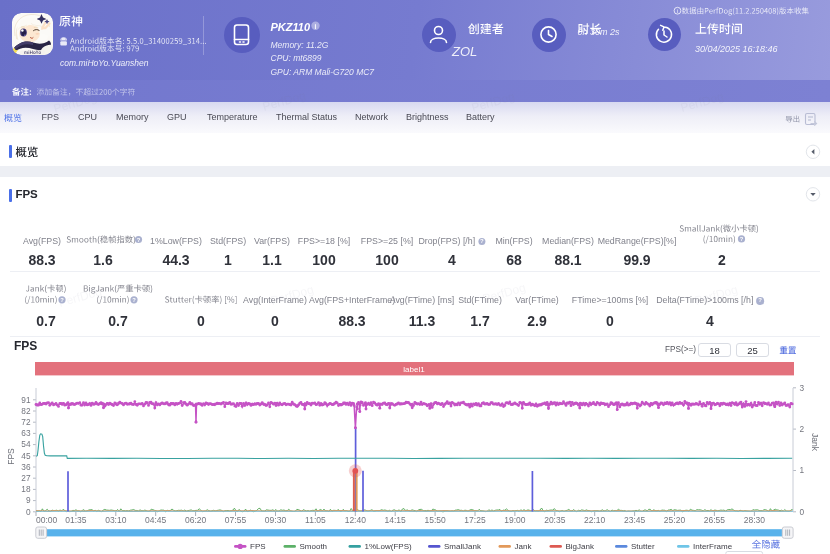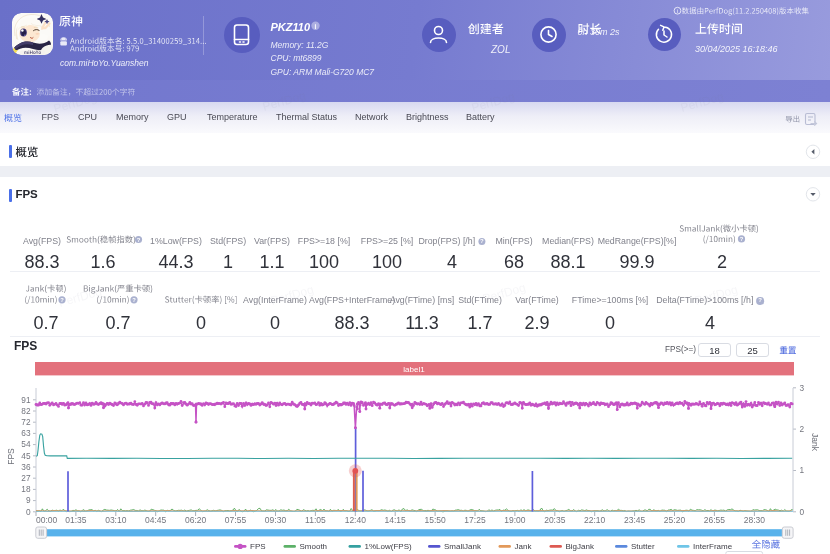--- a/index.html
+++ b/index.html
@@ -7,21 +7,21 @@
 #header { left:0; top:0; width:830px; height:80px; background:linear-gradient(98deg,#6a70c9 0%,#767bd0 50%,#989bdd 100%); }
 #note { left:0; top:80px; width:830px; height:22px; background:linear-gradient(90deg,#7277ce,#7d81d3); }
 #tabbar { left:0; top:102px; width:830px; height:31px; background:linear-gradient(180deg,#d7d9f0 0%,#eeeef7 45%,#fafafd 100%); }
 #tabbar span { position:absolute; top:10px; font-size:9px; color:#4a4a55; }
 #card1 { left:0; top:133px; width:830px; height:33px; background:#fff; }
 #gap1 { left:0; top:166px; width:830px; height:11px; background:#edeff4; }
 #card2 { left:0; top:177px; width:830px; height:377px; background:#fff; }
 .bluebar { position:absolute; left:9.4px; width:2.2px; height:13px; background:#4a6fe8; border-radius:1px; }
 .htxt { position:absolute; color:#fff;font-style:italic; }
 .sl { position:absolute; transform:translateX(-50%); font-size:8.8px; color:#81828c; white-space:nowrap; }
-.sv { position:absolute; transform:translateX(-50%); font-size:18px; font-weight:normal; color:#30323a; white-space:nowrap; }
+.sv { position:absolute; transform:translateX(-50%); font-size:14px; font-weight:bold; color:#30323a; white-space:nowrap; }
 .q { display:inline-block; width:7.5px; height:7.5px; margin-left:3px; background:#aab1cf; border-radius:50%; color:#fff; font-size:6px; line-height:7.5px; text-align:center; font-weight:bold; vertical-align:1px; }
 .sep { position:absolute; left:10px; width:810px; height:1px; background:#edeff4; }
 .ibox { position:absolute; width:33.5px; height:14px; border:1px solid #d9dce3; border-radius:3px; font-size:9.5px; text-align:center; color:#30323a; line-height:13px; background:#fff; }
 </style></head>
 <body>
 <div id="page">
   <div id="header" class="abs"></div>
   <div id="note" class="abs"></div>
   <div id="tabbar" class="abs">
       <span style="left:41.5px">FPS</span>
@@ -37,21 +37,21 @@
   <div id="card1" class="abs"></div>
   <div id="gap1" class="abs"></div>
   <div id="card2" class="abs"></div>
   <div class="bluebar" style="top:145px"></div>
   <div class="bluebar" style="top:188.8px"></div>
   <div class="htxt" style="left:60px;top:57.5px;font-size:8.5px;color:rgba(255,255,255,0.88)">com.miHoYo.Yuanshen</div>
   <div class="htxt" style="left:270.5px;top:21px;font-size:11px;font-weight:bold">PKZ110</div>
   <div class="htxt" style="left:270.5px;top:39.5px;font-size:8.5px;color:rgba(255,255,255,0.85)">Memory: 11.2G</div>
   <div class="htxt" style="left:270.5px;top:53px;font-size:8.5px;color:rgba(255,255,255,0.85)">CPU: mt6899</div>
   <div class="htxt" style="left:270.5px;top:66.5px;font-size:8.5px;color:rgba(255,255,255,0.85)">GPU: ARM Mali-G720 MC7</div>
-  <div class="htxt" style="left:491px;top:43.5px;font-size:10px;color:rgba(255,255,255,0.88)">ZOL</div>
+  <div class="htxt" style="left:452px;top:43.5px;font-size:13px;color:rgba(255,255,255,0.88)">ZOL</div>
   <div class="htxt" style="left:577.6px;top:27px;font-size:9px;color:rgba(255,255,255,0.88)">0h 30m 2s</div>
   <div class="htxt" style="left:694.9px;top:43.5px;font-size:9px;color:rgba(255,255,255,0.88)">30/04/2025 16:18:46</div>
   <div class="abs" style="left:202.5px;top:16px;width:1px;height:39px;background:rgba(255,255,255,0.25)"></div>
   <div class="abs" style="left:223.5px;top:16.5px;width:36px;height:36px;border-radius:50%;background:#585dbf"></div>
   <div class="abs" style="left:421.5px;top:17.5px;width:34px;height:34px;border-radius:50%;background:#585dbf"></div>
   <div class="abs" style="left:531.5px;top:17.5px;width:34px;height:34px;border-radius:50%;background:#585dbf"></div>
   <div class="abs" style="left:647.5px;top:18px;width:33px;height:33px;border-radius:50%;background:#585dbf"></div>
   <div class="abs" style="left:15.4px;top:188px;font-size:11.5px;font-weight:bold;color:#25272e">FPS</div>
   <div class="sl" style="left:42px;top:235.5px">Avg(FPS)</div>
     <div class="sv" style="left:42px;top:252.3px">88.3</div>

